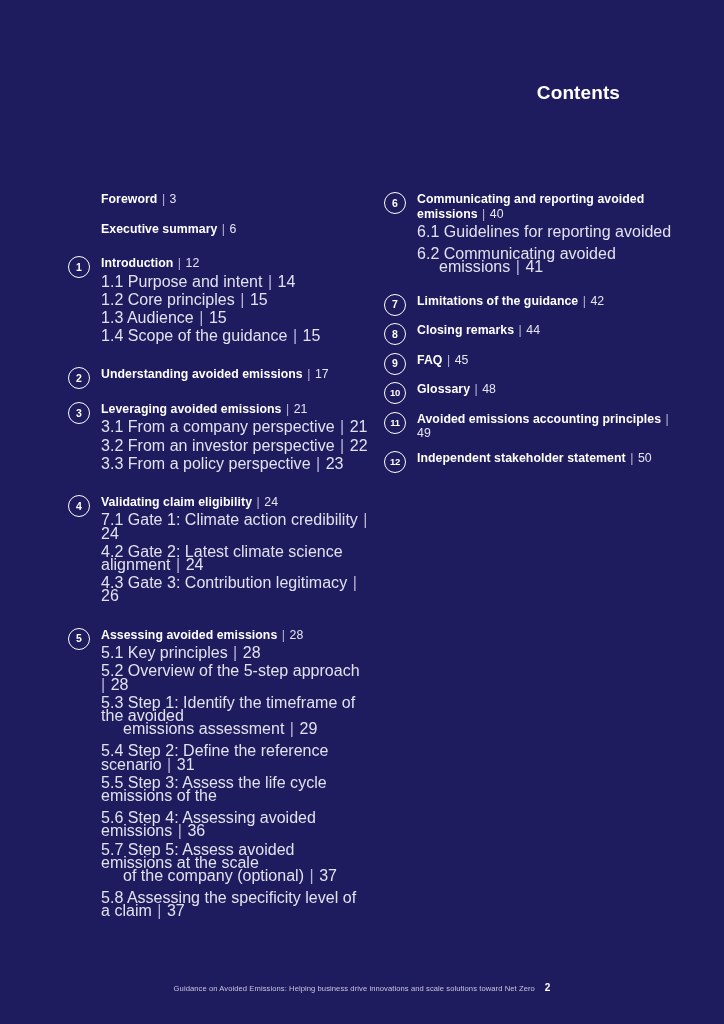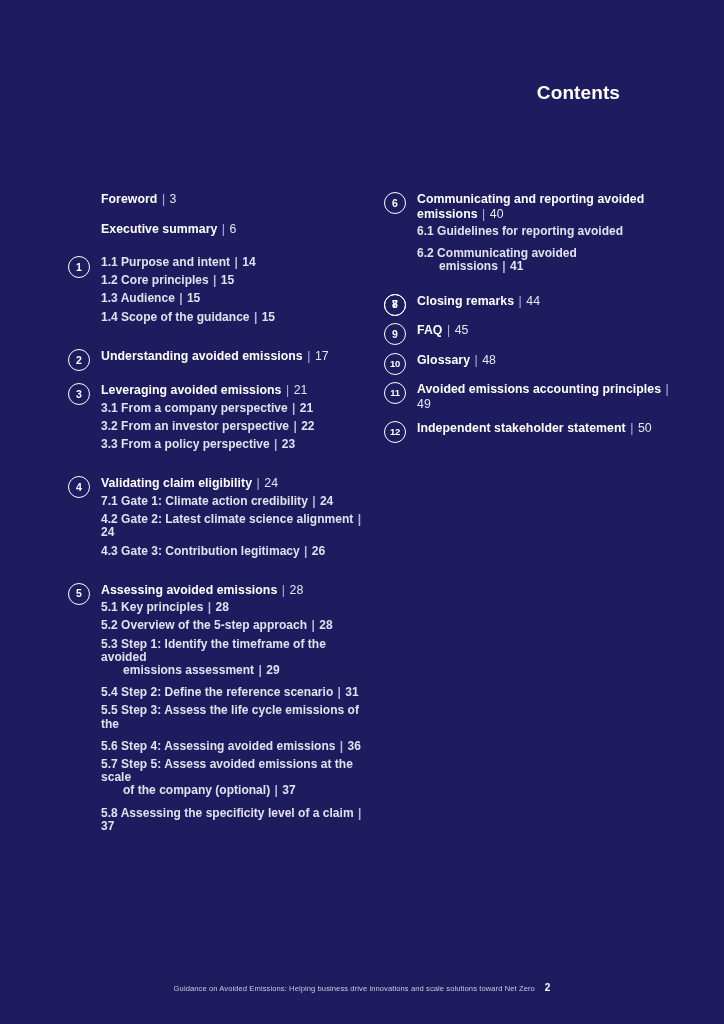--- a/index.html
+++ b/index.html
@@ -88,24 +88,24 @@
   .entry-title .pg {
     font-weight: normal;
     color: #e6e5f2;
   }
 
   
   .subs {
     margin-top: 4px;
   }
   .sub {
-    font-size: 12px;
+    font-size: 16px;
     line-height: 13.2px;
     color: #e2e1ef;
-    font-weight: bold;
+    font-weight: normal;
     padding-left: 0;
     text-indent: 0;
     margin-bottom: 5px;
     letter-spacing: 0.02px;
   }
   .sub .hang {
     display: block;
     padding-left: 22px;
   }
   .sub .sep {
@@ -153,20 +153,21 @@
 
   <div class="col col-left">
       <div class="entry plain gap-s">
         <div class="entry-title"><span>Foreword</span><span class="sep"> | </span><span class="pg">3</span></div>
       </div>
       <div class="entry plain gap-m">
         <div class="entry-title"><span>Executive summary</span><span class="sep"> | </span><span class="pg">6</span></div>
       </div>
       <div class="entry gap-l">
         <div class="badge">1</div>
+        <div class="entry-title"><span>Introduction</span><span class="sep"> | </span><span class="pg">12</span></div>
         <div class="subs">
           <div class="sub"><span>1.1 Purpose and intent</span><span class="sep"> | </span><span>14</span></div>
           <div class="sub"><span>1.2 Core principles</span><span class="sep"> | </span><span>15</span></div>
           <div class="sub"><span>1.3 Audience</span><span class="sep"> | </span><span>15</span></div>
           <div class="sub"><span>1.4 Scope of the guidance</span><span class="sep"> | </span><span>15</span></div>
         </div>
       </div>
       <div class="entry gap-m">
         <div class="badge">2</div>
         <div class="entry-title"><span>Understanding avoided emissions</span><span class="sep"> | </span><span class="pg">17</span></div>
@@ -208,20 +209,21 @@
       <div class="entry gap-m">
         <div class="badge">6</div>
         <div class="entry-title"><span>Communicating and reporting avoided emissions</span><span class="sep"> | </span><span class="pg">40</span></div>
         <div class="subs">
           <div class="sub loose"><span>6.1 Guidelines for reporting avoided</span></div>
           <div class="sub loose"><span>6.2 Communicating avoided</span><span class="hang">emissions<span class="sep"> | </span><span>41</span></span></div>
         </div>
       </div>
       <div class="entry gap-s">
         <div class="badge">7</div>
+        <div class="entry-title"><span>Limitations of the guidance</span><span class="sep"> | </span><span class="pg">42</span></div>
       </div>
       <div class="entry gap-s">
         <div class="badge">8</div>
         <div class="entry-title"><span>Closing remarks</span><span class="sep"> | </span><span class="pg">44</span></div>
       </div>
       <div class="entry gap-s">
         <div class="badge">9</div>
         <div class="entry-title"><span>FAQ</span><span class="sep"> | </span><span class="pg">45</span></div>
       </div>
       <div class="entry gap-s">

